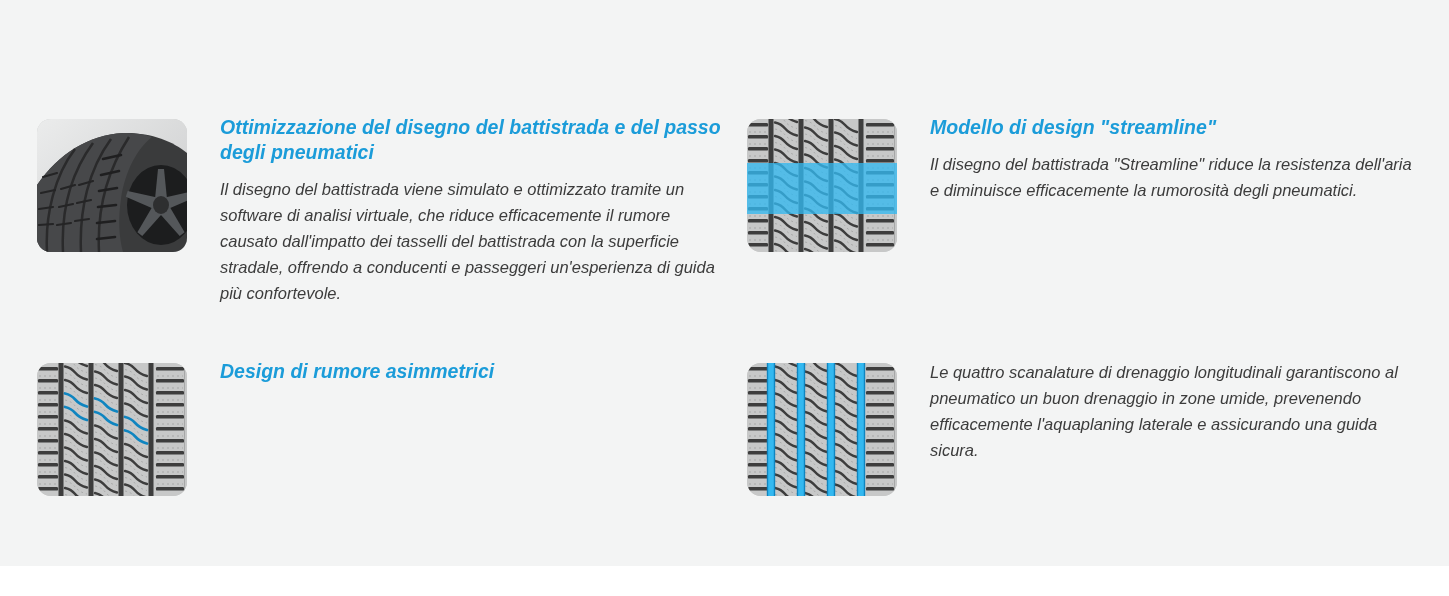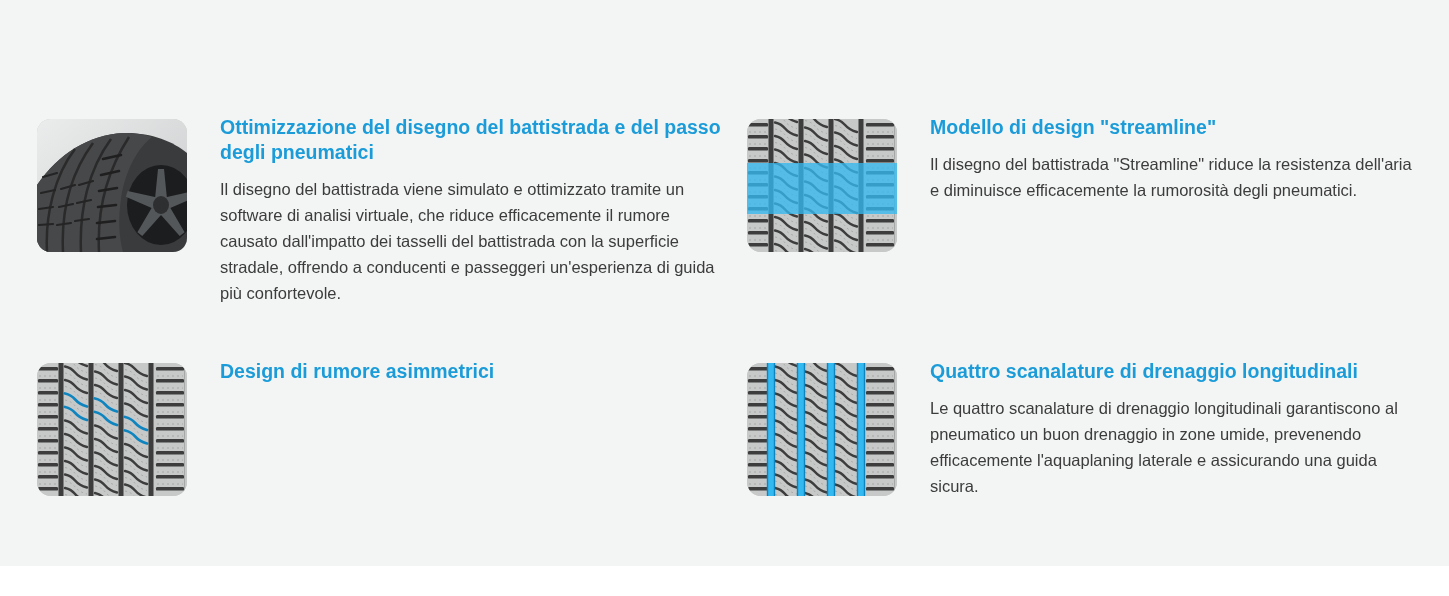--- a/index.html
+++ b/index.html
@@ -4,21 +4,21 @@
 <style>
   :root{
     --accent:#1b9cd9;
     --body-text:#3c3c3c;
     --section-bg:#f3f4f4;
     --page-bg:#ffffff;
   }
   html,body{margin:0;padding:0;background:var(--page-bg);}
   .canvas{
     position:relative;width:1449px;height:571px;background:var(--page-bg);
-    overflow:hidden;font-family:"Liberation Sans","DejaVu Sans",sans-serif;
+    overflow:hidden;font-family:"Liberation Sans","DejaVu Sans",sans-serif;font-style:italic;
   }
   .section{position:absolute;left:0;top:0;width:1449px;height:566px;background:var(--section-bg);}
   .feature{position:absolute;display:flex;align-items:flex-start;}
   .media{
     flex:0 0 150px;width:150px;height:133px;border-radius:14px;overflow:hidden;
     margin-right:33px;background:#c7c8c8;
   }
   .media svg{display:block;width:150px;height:133px;}
   .text{margin-top:-4px;}
   .text h3{
@@ -464,17 +464,16 @@
           <line x1="57.5" y1="0" x2="57.5" y2="133" stroke="#0f85c0" stroke-width="1.4"></line>
           <rect x="80" y="0" width="8" height="133" fill="#33b8f0"></rect>
           <line x1="80.5" y1="0" x2="80.5" y2="133" stroke="#0f85c0" stroke-width="1.4"></line>
           <line x1="87.5" y1="0" x2="87.5" y2="133" stroke="#0f85c0" stroke-width="1.4"></line>
           <rect x="110" y="0" width="8" height="133" fill="#33b8f0"></rect>
           <line x1="110.5" y1="0" x2="110.5" y2="133" stroke="#0f85c0" stroke-width="1.4"></line>
           <line x1="117.5" y1="0" x2="117.5" y2="133" stroke="#0f85c0" stroke-width="1.4"></line>
         </svg>
     </figure>
     <div class="text t4">
-      <h3>Quattro scanalature di drenaggio longitudinali</h3>
       <p>Le quattro scanalature di drenaggio longitudinali garantiscono al pneumatico un buon drenaggio in zone umide, prevenendo efficacemente l'aquaplaning laterale e assicurando una guida sicura.</p>
     </div>
   </article>
 </div>
 
 </body></html>

